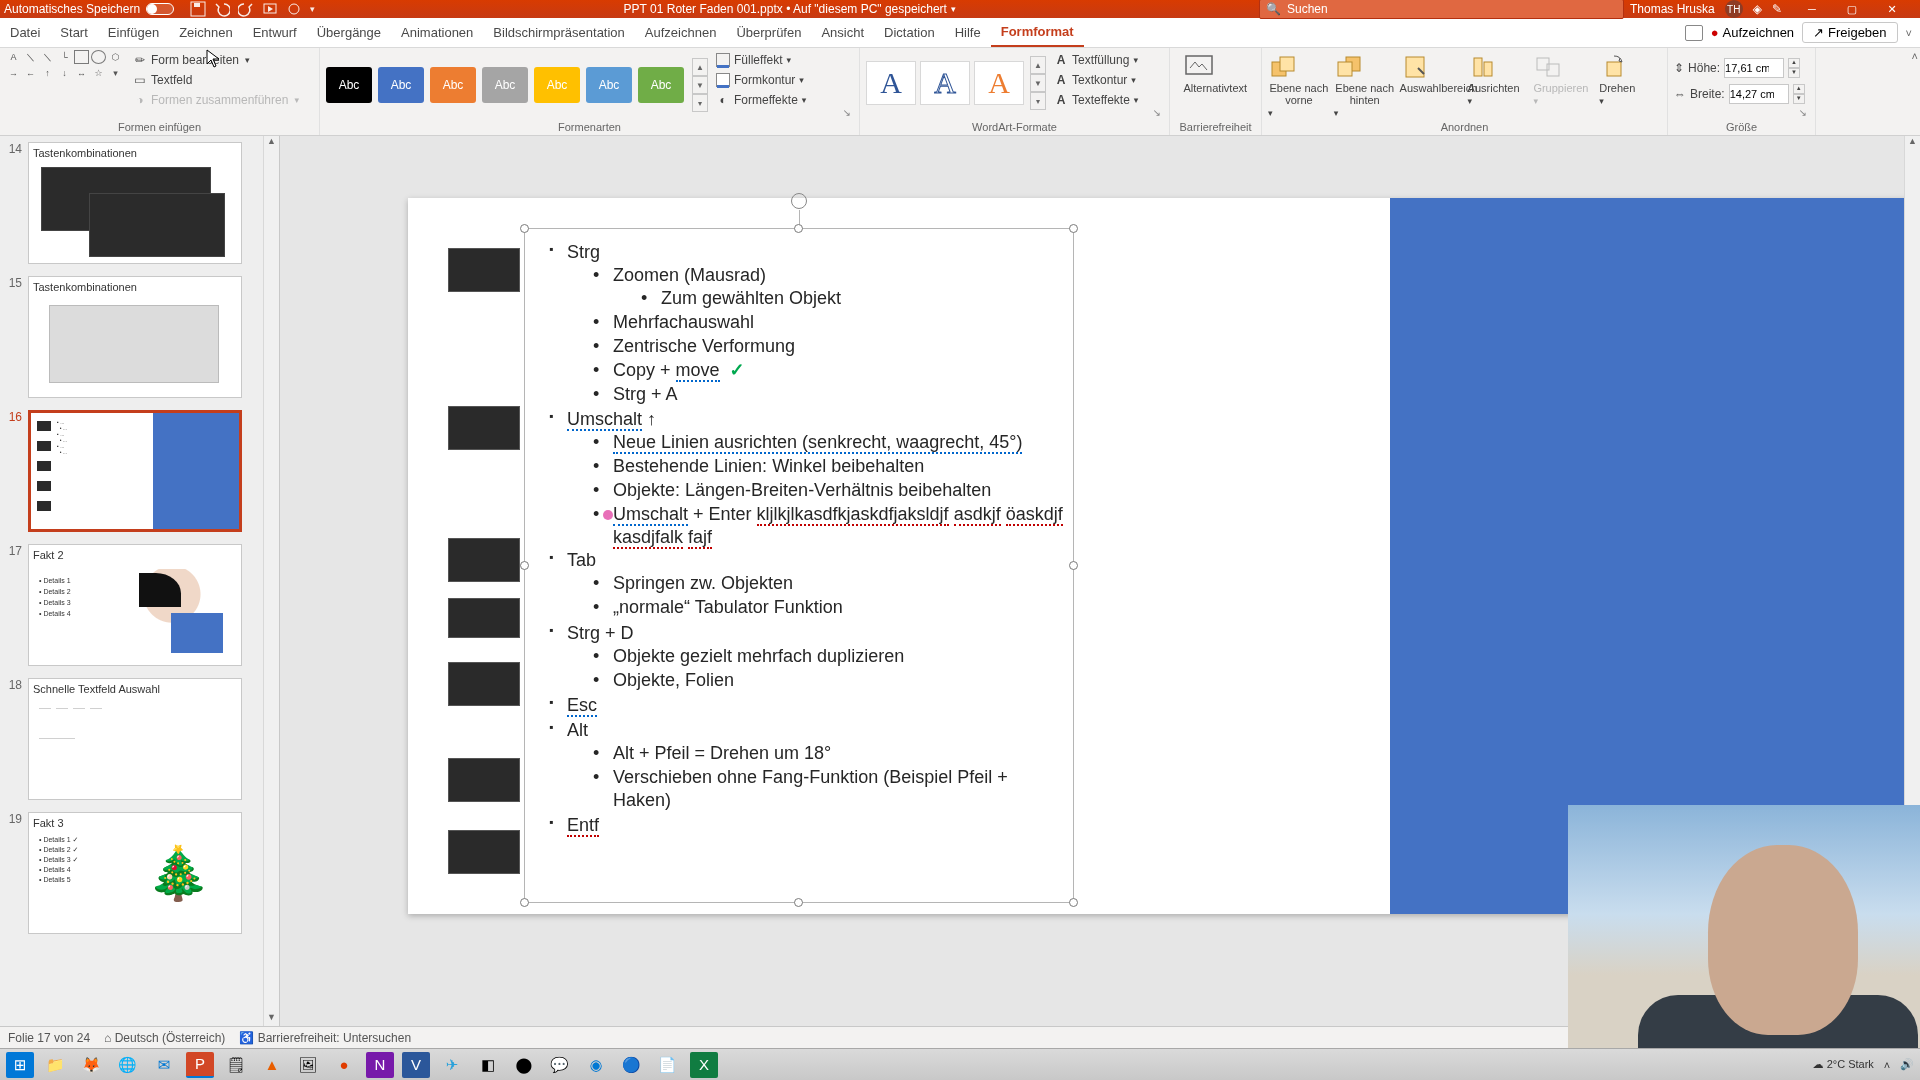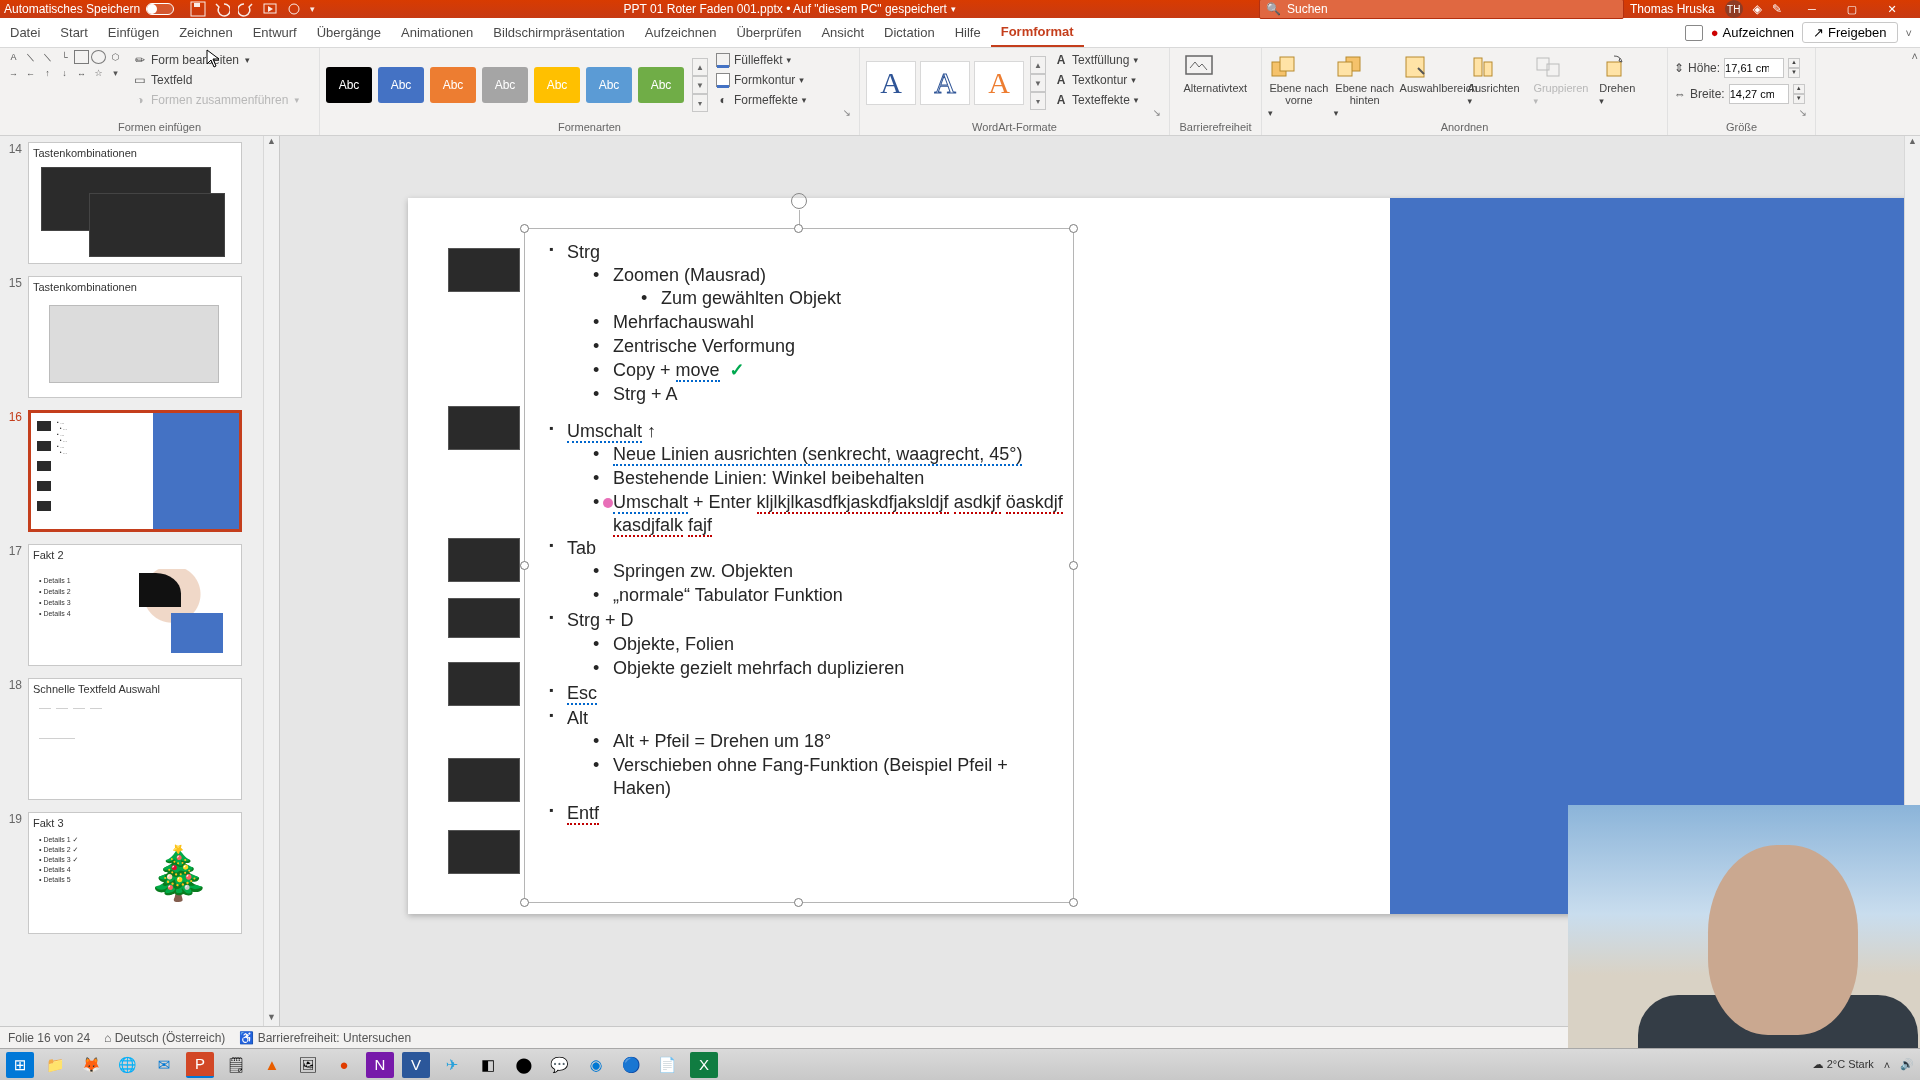--- a/index.html
+++ b/index.html
@@ -558,37 +558,38 @@
                   <ul class="ul3">
                       <li><span>Zum gewählten Objekt</span></li>
                     </ul>
                 </li>
                 <li><span>Mehrfachauswahl</span></li>
                 <li><span>Zentrische Verformung</span></li>
                 <li><span>Copy + </span><span class="sp-blue">move</span>&nbsp;&nbsp;<span class="check">✓</span></li>
                 <li><span>Strg + A</span></li>
               </ul>
             </li>
-            <li style="margin-top:14px;"><span class="sp-blue">Umschalt</span> <span>↑</span>
+            <li style="margin-top:2px;"><span class="sp-blue">Umschalt</span> <span>↑</span>
               <ul class="ul2">
                 <li><span class="sp-blue">Neue Linien ausrichten (senkrecht, waagrecht, 45°)</span></li>
                 <li><span>Bestehende Linien: Winkel beibehalten</span></li>
+                <li><span>Objekte: Längen-Breiten-Verhältnis beibehalten</span></li>
                 <li><span class="mark-pink"></span><span class="sp-blue">Umschalt</span><span> + Enter </span><span class="sp-red">kljlkjlkasdfkjaskdfjaksldjf</span> <span class="sp-red">asdkjf</span> <span class="sp-red">öaskdjf</span><br><span class="sp-red">kasdjfalk</span> <span class="sp-red">fajf</span></li>
               </ul>
             </li>
             <li style="margin-top:-2px;"><span>Tab</span>
               <ul class="ul2">
                 <li><span>Springen zw. Objekten</span></li>
                 <li><span>„normale“ Tabulator Funktion</span></li>
               </ul>
             </li>
             <li><span>Strg + D</span>
               <ul class="ul2">
+                <li><span>Objekte gezielt mehrfach duplizieren</span></li>
                 <li><span>Objekte, Folien</span></li>
-                <li><span>Objekte gezielt mehrfach duplizieren</span></li>
               </ul>
             </li>
             <li><span class="sp-blue">Esc</span>
             </li>
             <li><span>Alt</span>
               <ul class="ul2">
                 <li><span>Alt + Pfeil = Drehen um 18°</span></li>
                 <li><span>Verschieben ohne Fang-Funktion (Beispiel Pfeil + Haken)</span></li>
               </ul>
             </li>
@@ -598,21 +599,21 @@
       </div>
     </div>
     <div class="slide-scroll">
         <div>▲</div>
         <div>▼</div>
       </div>
   </div>
 </div>
 
 <div class="status">
-  <span>Folie 16 von 24</span>
+  <span>Folie 17 von 24</span>
   <span><span>⌂</span> <span>Deutsch (Österreich)</span></span>
   <span><span>♿</span> <span>Barrierefreiheit: Untersuchen</span></span>
   <div class="r">
     <span>📝 <span>Notizen</span></span>
     <span>🖵 <span>Anzeigeeinstellungen</span></span>
   </div>
 </div>
 
 <div class="taskbar">
   <div class="tb-icons">

